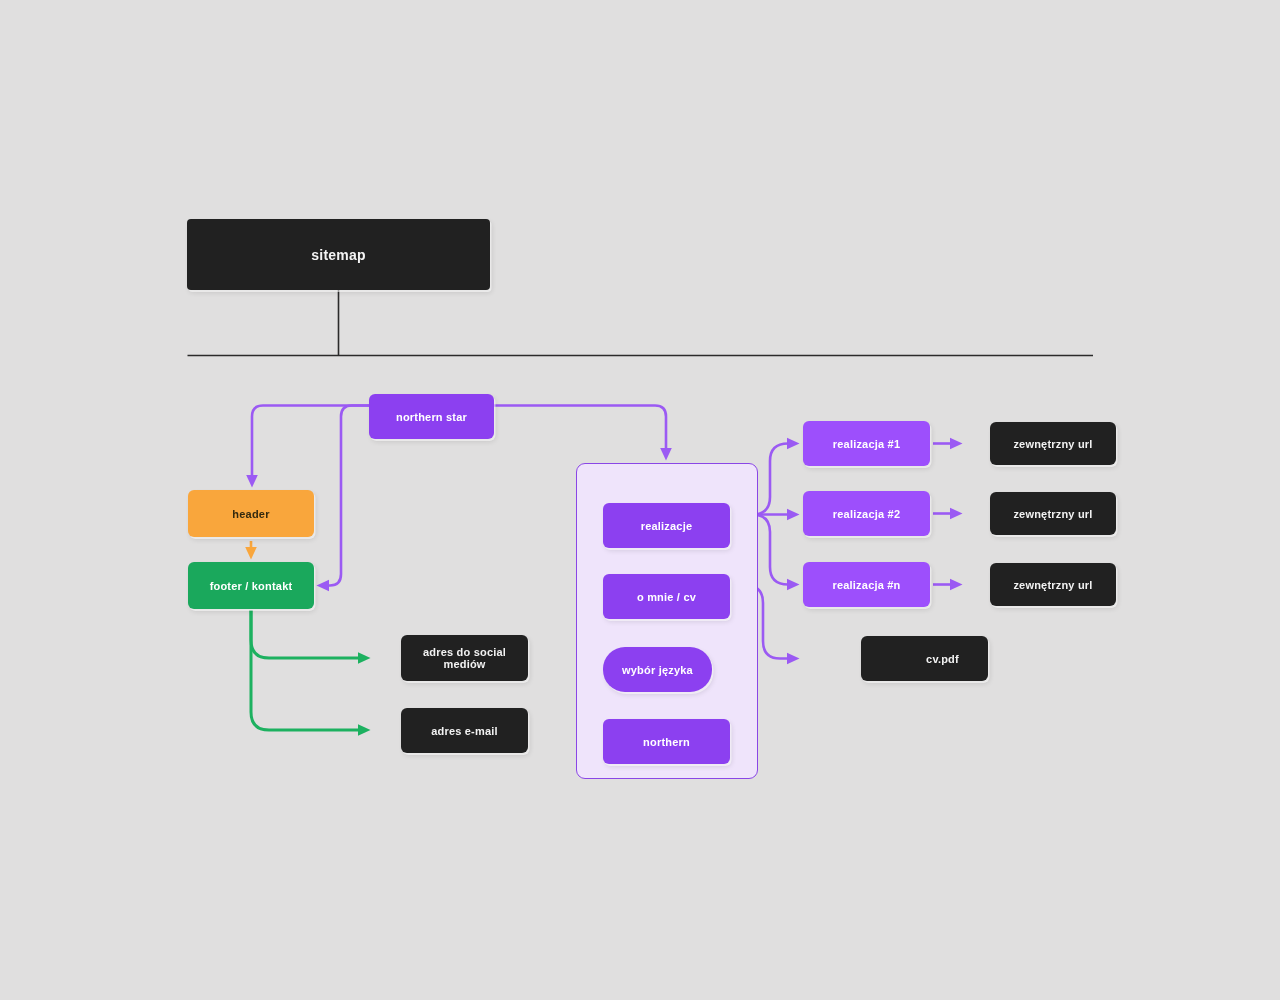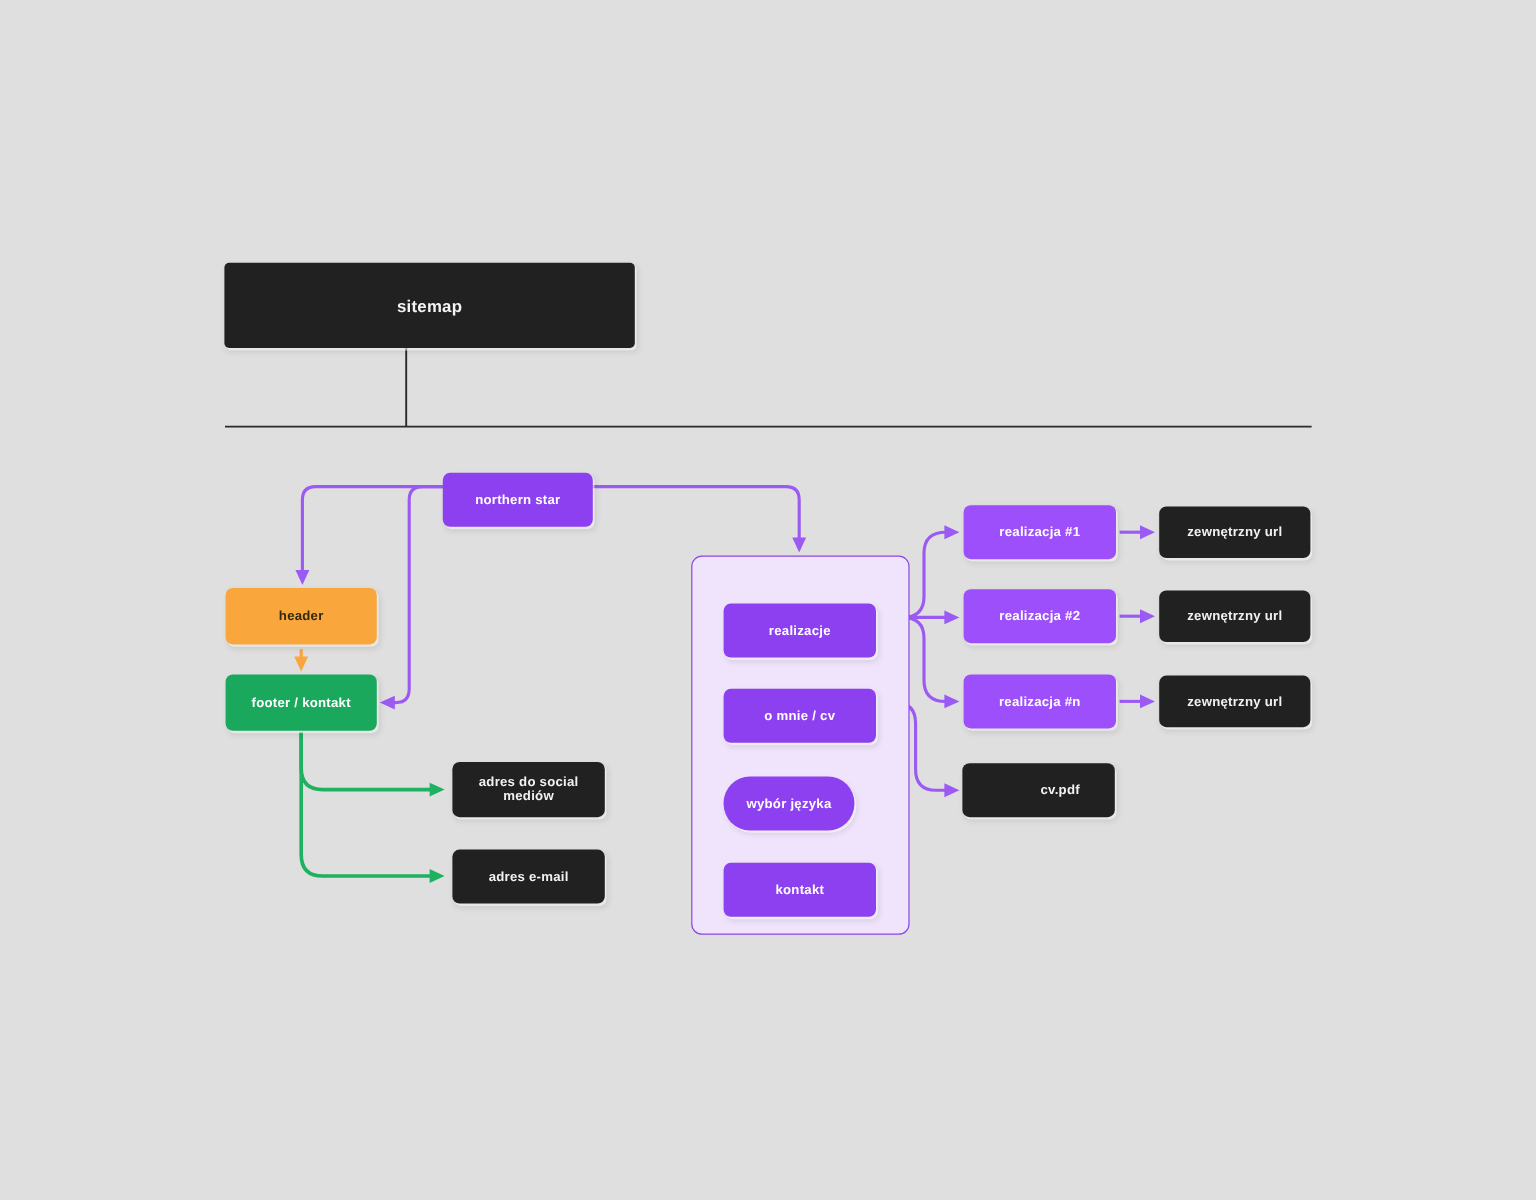--- a/index.html
+++ b/index.html
@@ -37,27 +37,27 @@
     justify-content: center;
     text-align: center;
     border-radius: 6px;
     font-size: 11px;
     font-weight: 600;
     letter-spacing: 0.2px;
     color: #ffffff;
     box-shadow: 1.5px 2px 0 rgba(255,255,255,0.55), 2px 3px 5px rgba(0,0,0,0.10);
   }
   .node-root {
-    left: 187px; top: 219px; width: 342px; height: 71px;
+    left: 187px; top: 219px; width: 303px; height: 71px;
     background: var(--c-dark);
     border-radius: 4px;
     font-size: 14px;
     color: #f4f4f4;
   }
-  .node-dark   { background: var(--c-dark); color: #f2f2f2; }
+  .node-dark   { background: var(--c-dark); color: #f2f2f2; margin-left: 24px; }
   .node-purple { background: var(--c-purple-box); margin-top: 11px; }
   .node-purple-light { background: var(--c-purple-light-box); }
   .node-orange { background: var(--c-orange); color: #33290f; }
   .node-green  { background: var(--c-green); }
 
   .panel {
     position: absolute;
     left: 576px; top: 463px; width: 182px; height: 316px;
     box-sizing: border-box;
     background: var(--c-panel-fill);
@@ -74,21 +74,21 @@
   .n-realizacje{ left: 603px; top: 492px; width: 127px; height: 45px; text-align: center; }
   .n-omnie     { left: 603px; top: 563px; width: 127px; height: 45px; }
   .n-jezyk     { left: 603px; top: 636px; width: 109px; height: 45px; border-radius: 22px; }
   .n-kontakt   { left: 603px; top: 708px; width: 127px; height: 45px; }
   .n-r1        { left: 803px; top: 421px; width: 127px; height: 45px; }
   .n-r2        { left: 803px; top: 491px; width: 127px; height: 45px; }
   .n-rn        { left: 803px; top: 562px; width: 127px; height: 45px; }
   .n-url1      { left: 966px; top: 422px; width: 126px; height: 43px; }
   .n-url2      { left: 966px; top: 492px; width: 126px; height: 43px; }
   .n-url3      { left: 966px; top: 563px; width: 126px; height: 43px; }
-  .n-cvpdf     { left: 802px; top: 636px; width: 127px; height: 45px; padding-left: 36px; }
+  .n-cvpdf     { left: 837px; top: 636px; width: 127px; height: 45px; padding-left: 36px; }
 </style>
 </head>
 <body>
 
 <div id="stage">
 
   <svg class="edges" viewBox="0 0 1280 1000">
     <defs>
       <marker id="arr-purple" markerUnits="userSpaceOnUse" markerWidth="16" markerHeight="16" refX="3" refY="7" orient="auto">
         <path class="mk-purple" d="M1 1.2 L13.5 7 L1 12.8 Z"></path>
@@ -134,21 +134,21 @@
   <div class="node node-dark n-social">adres do social mediów</div>
 
   <div class="node node-dark n-email">adres e-mail</div>
 
   <div class="node node-purple n-realizacje">realizacje</div>
 
   <div class="node node-purple n-omnie">o mnie / cv</div>
 
   <div class="node node-purple n-jezyk">wybór języka</div>
 
-  <div class="node node-purple n-kontakt">kontakt</div>
+  <div class="node node-purple n-kontakt">northern</div>
 
   <div class="node node-purple-light n-r1">realizacja #1</div>
 
   <div class="node node-purple-light n-r2">realizacja #2</div>
 
   <div class="node node-purple-light n-rn">realizacja #n</div>
 
   <div class="node node-dark n-url1">zewnętrzny url</div>
 
   <div class="node node-dark n-url2">zewnętrzny url</div>

